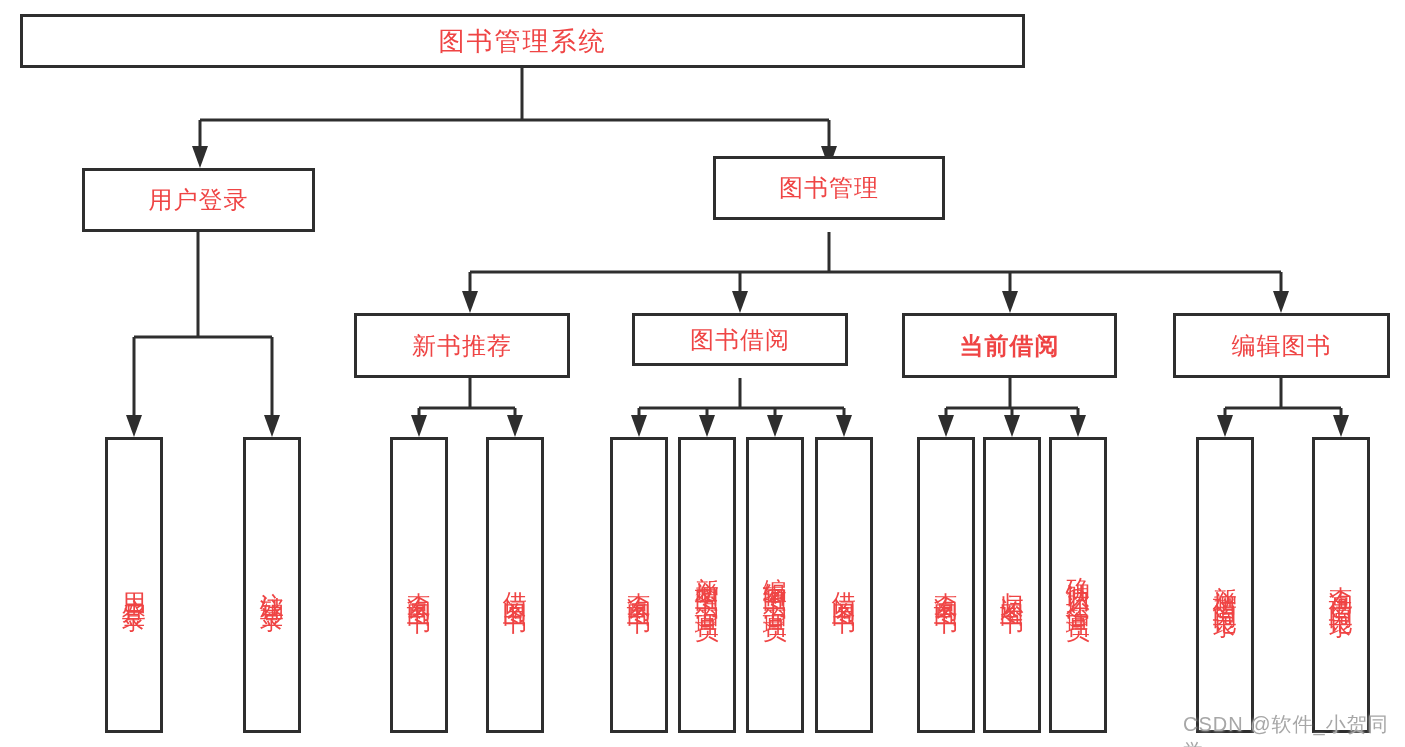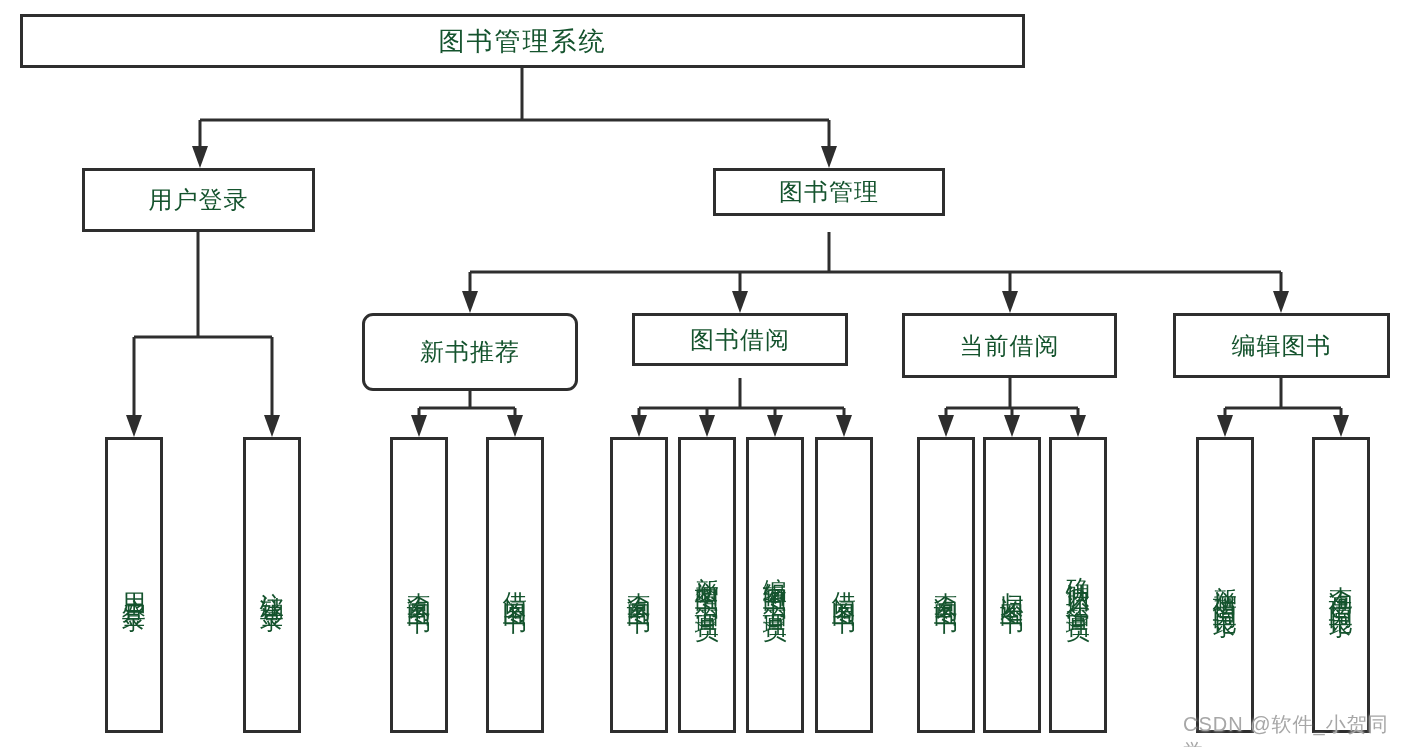--- a/index.html
+++ b/index.html
@@ -12,21 +12,21 @@
   }
   #connectors{position:absolute;left:0;top:0;z-index:1;}
   .box{
     position:absolute;
     box-sizing:border-box;
     background:#ffffff;
     border:3px solid #2e2e2e;
     display:flex;
     align-items:center;
     justify-content:center;
-    color:#14532d;
+    color:#ef4444;
     z-index:2;
   }
   .hbox{font-size:24px;letter-spacing:1px;}
   .rootbox{font-size:26px;letter-spacing:2px;}
   .vbox .vtext{
     writing-mode:vertical-rl;
     text-orientation:mixed;
     font-size:24px;
     letter-spacing:6px;
     line-height:1.15;
@@ -87,31 +87,31 @@
     </g>
   </svg>
 
   <div class="box hbox rootbox" style="left:20px;top:14px;width:1005px;height:54px;">
     <span>图书管理系统</span>
   </div>
 
   <div class="box hbox" style="left:82px;top:168px;width:233px;height:64px;">
     <span>用户登录</span>
   </div>
-  <div class="box hbox" style="left:713px;top:168px;width:232px;height:48px;">
+  <div class="box hbox" style="left:713px;top:156px;width:232px;height:64px;">
     <span>图书管理</span>
   </div>
 
-  <div class="box hbox" style="left:362px;top:313px;width:216px;height:78px;border-radius:11px;">
+  <div class="box hbox" style="left:354px;top:313px;width:216px;height:65px;">
     <span>新书推荐</span>
   </div>
   <div class="box hbox" style="left:632px;top:313px;width:216px;height:53px;">
     <span>图书借阅</span>
   </div>
-  <div class="box hbox" style="left:902px;top:313px;width:215px;height:65px;">
+  <div class="box hbox" style="left:902px;top:313px;width:215px;height:65px;font-weight:bold;">
     <span>当前借阅</span>
   </div>
   <div class="box hbox" style="left:1173px;top:313px;width:217px;height:65px;">
     <span>编辑图书</span>
   </div>
 
   <div class="box vbox" style="left:105px;top:437px;width:58px;height:296px;">
     <span class="vtext">用户登录</span>
   </div>
   <div class="box vbox" style="left:243px;top:437px;width:58px;height:296px;">

